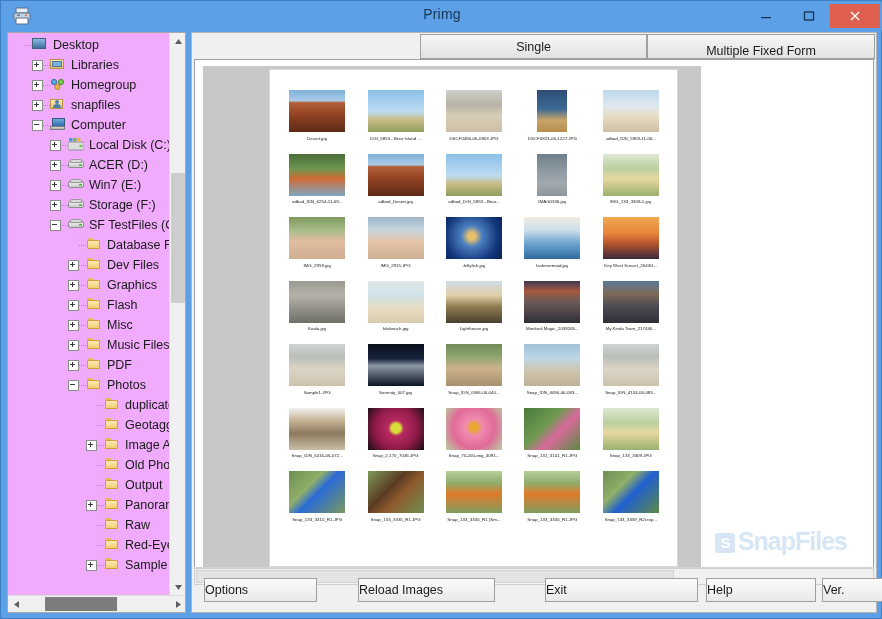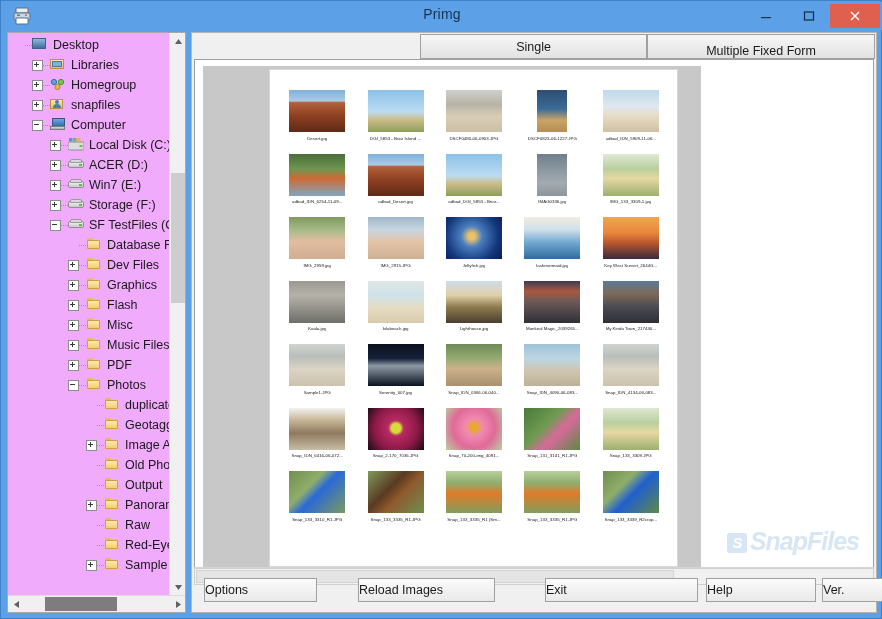--- a/index.html
+++ b/index.html
@@ -182,22 +182,22 @@
     width:56px;height:42px;margin-top:2px;overflow:hidden;position:relative;
     background:#cfd6dc;
   }
   .thumb.tall{width:30px;}
   .cap{
     font-size:4.4px;color:#1a1a1a;margin-top:3.5px;line-height:6px;
     white-space:nowrap;overflow:hidden;text-overflow:clip;max-width:76px;
     text-align:center;transform:scale(1);
   }
   .watermark{
-    position:absolute;right:14px;bottom:26px;
-    font-size:25px;font-style:italic;font-weight:bold;
+    position:absolute;right:26px;bottom:26px;
+    font-size:25px;font-weight:bold;
     color:#cfe2f3;letter-spacing:-1px;
     font-family:"Liberation Sans", sans-serif;
     opacity:.85;white-space:nowrap;
   }
   .wm-badge{
     display:inline-block;width:20px;height:20px;background:#cfe2f3;color:#fff;
     border-radius:3px;text-align:center;line-height:20px;font-size:15px;margin-right:3px;
     vertical-align:2px;
   }
   

